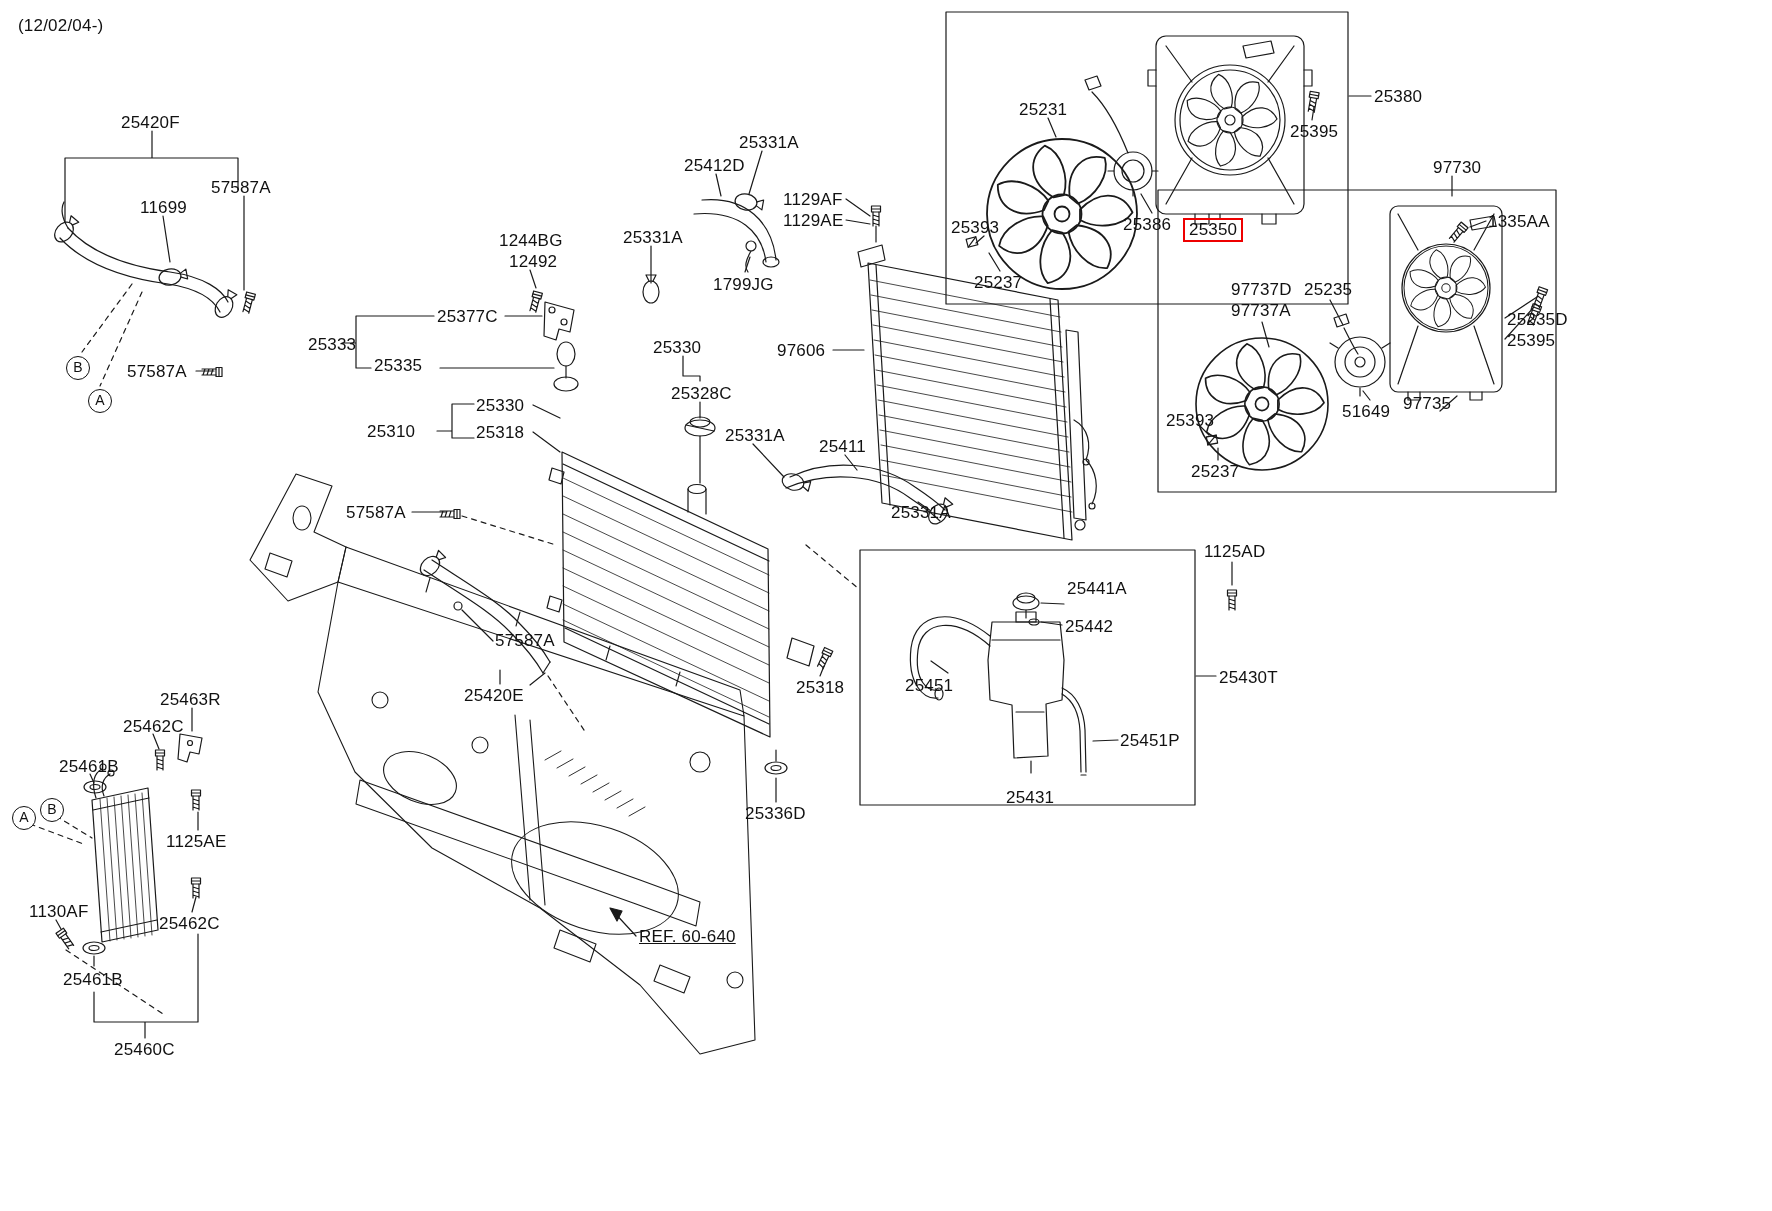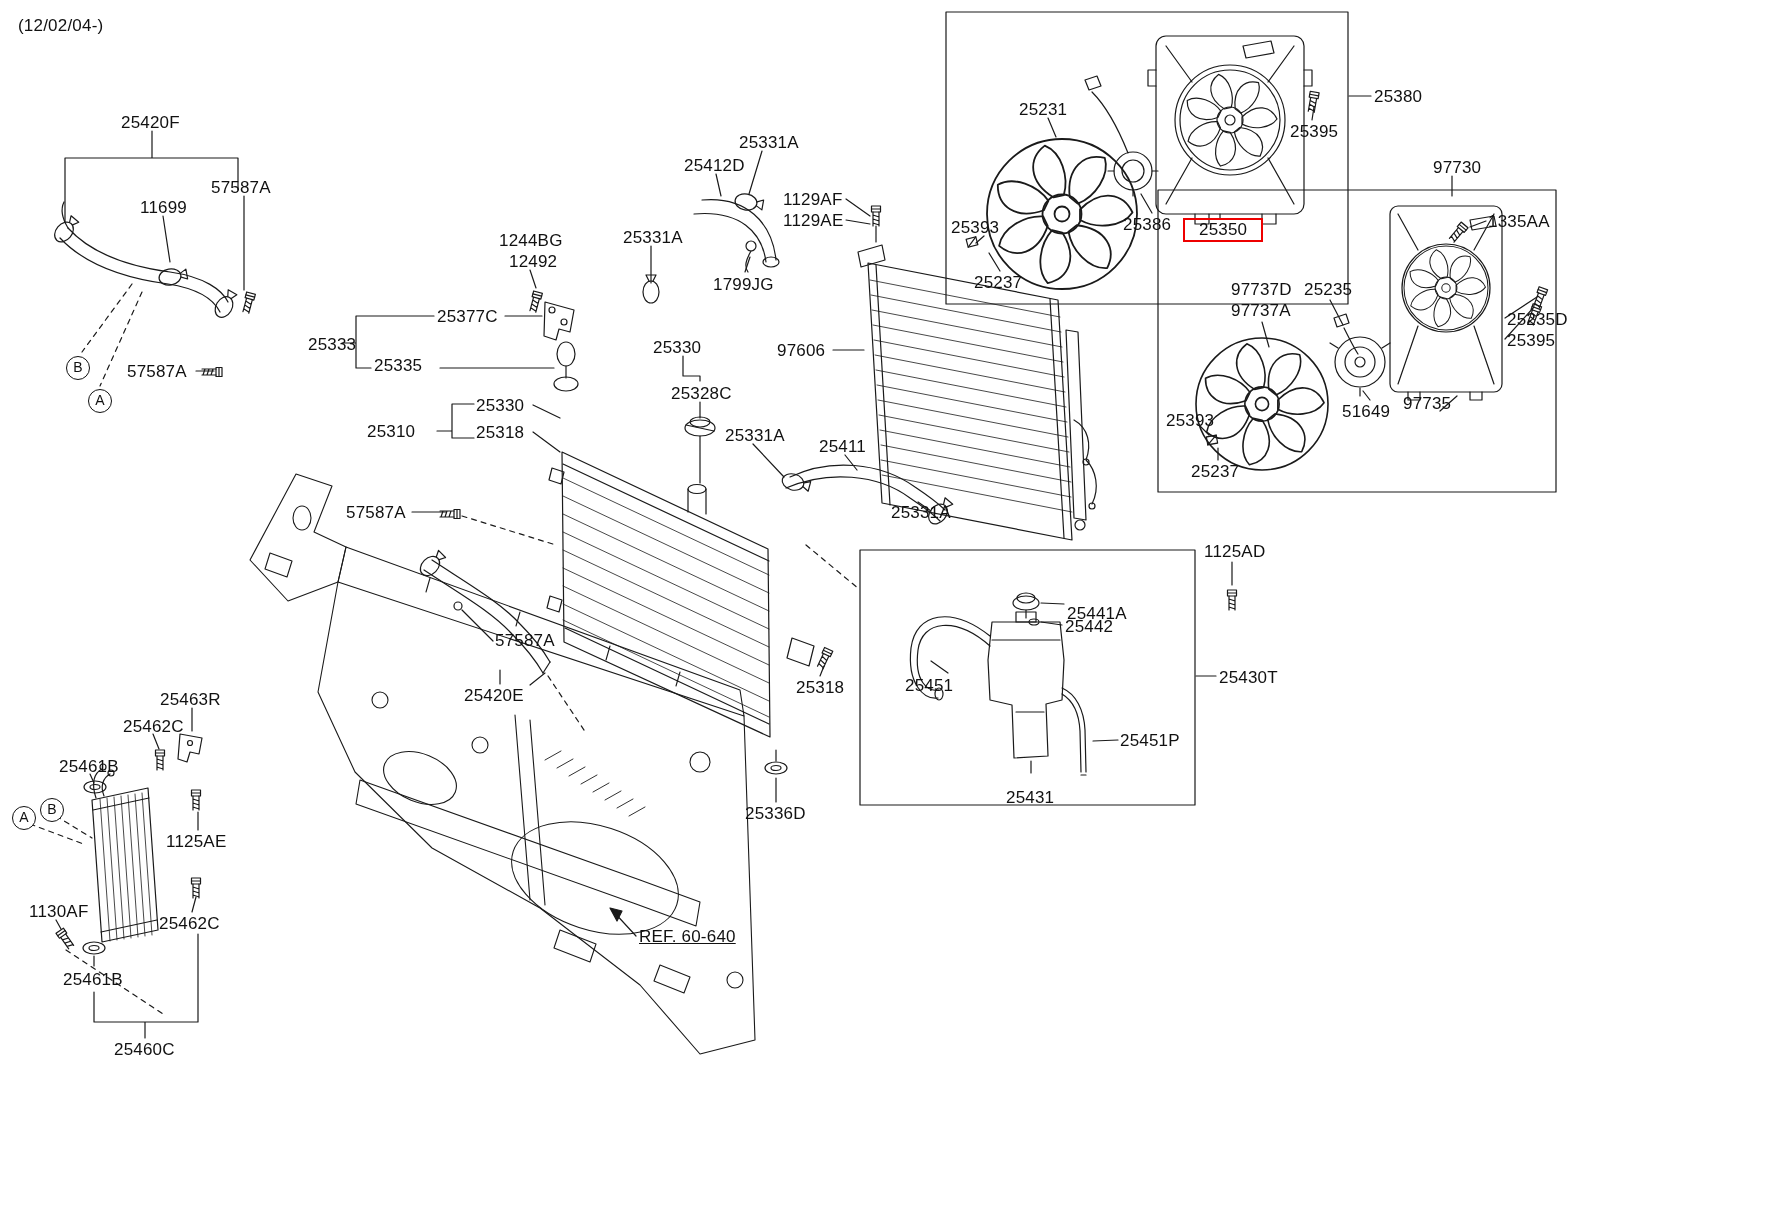--- a/index.html
+++ b/index.html
@@ -1,21 +1,21 @@
 <!DOCTYPE html>
 <html style="--highlight: #ee0000;"><head>
 <meta charset="utf-8">
 <style>
   html,body{margin:0;padding:0;background:#ffffff;}
   .stage{position:relative;width:1772px;height:1211px;background:#fff;
          font-family:"Liberation Sans","DejaVu Sans",sans-serif;overflow:hidden;}
   .stage svg{position:absolute;left:0;top:0;}
   .label{position:absolute;font-size:17px;line-height:20px;color:#111;
          white-space:nowrap;letter-spacing:.2px;}
-  .label.highlight{border:2px solid var(--highlight,#e00);padding:0 14px;
+  .label.highlight{border:2px solid var(--highlight,#e00);padding:0 4px;
          margin-left:-6px;margin-top:-3px;}
   .label.underline{text-decoration:underline;}
   .marker{position:absolute;width:22px;height:22px;border:1.4px solid #111;
          border-radius:50%;font-size:14px;line-height:21px;text-align:center;color:#111;
          background:#fff;}
   #date-code{left:18px;top:16px;}
 </style>
 </head>
 <body>
 
@@ -316,21 +316,21 @@
       <div class="label" style="left: 1231px; top: 280px;">97737D</div>
       <div class="label" style="left: 1231px; top: 301px;">97737A</div>
       <div class="label" style="left: 1304px; top: 280px;">25235</div>
       <div class="label" style="left: 1507px; top: 310px;">25235D</div>
       <div class="label" style="left: 1507px; top: 331px;">25395</div>
       <div class="label" style="left: 1166px; top: 411px;">25393</div>
       <div class="label" style="left: 1191px; top: 462px;">25237</div>
       <div class="label" style="left: 1342px; top: 402px;">51649</div>
       <div class="label" style="left: 1403px; top: 394px;">97735</div>
       <div class="label" style="left: 1204px; top: 542px;">1125AD</div>
-      <div class="label" style="left: 1067px; top: 604px; text-align: right;">25441A</div>
+      <div class="label" style="left: 1067px; top: 579px; text-align: right;">25441A</div>
       <div class="label" style="left: 1065px; top: 617px;">25442</div>
       <div class="label" style="left: 905px; top: 676px;">25451</div>
       <div class="label" style="left: 1219px; top: 668px;">25430T</div>
       <div class="label" style="left: 1120px; top: 731px;">25451P</div>
       <div class="label" style="left: 1006px; top: 775px; margin-top: 13px;">25431</div>
       <div class="marker" style="left: 66px; top: 356px;">B</div>
       <div class="marker" style="left: 88px; top: 389px;">A</div>
       <div class="marker" style="left: 12px; top: 806px;">A</div>
       <div class="marker" style="left: 40px; top: 798px;">B</div>
     </div>

